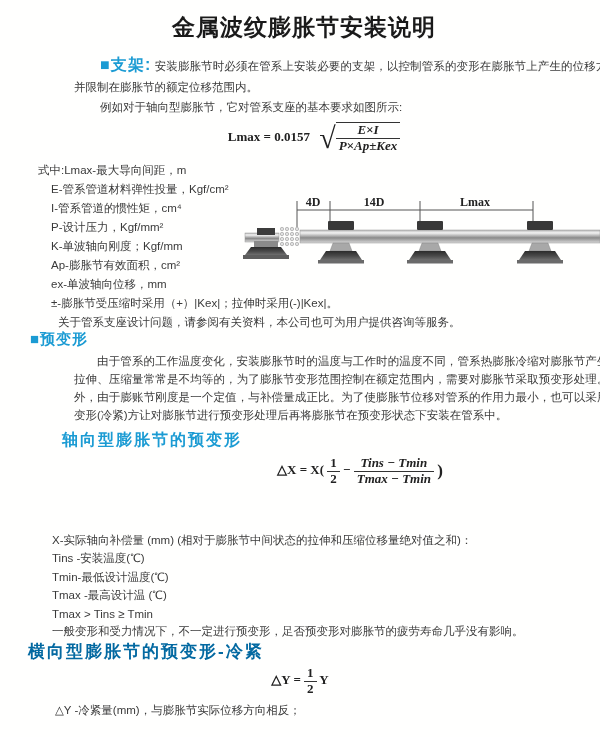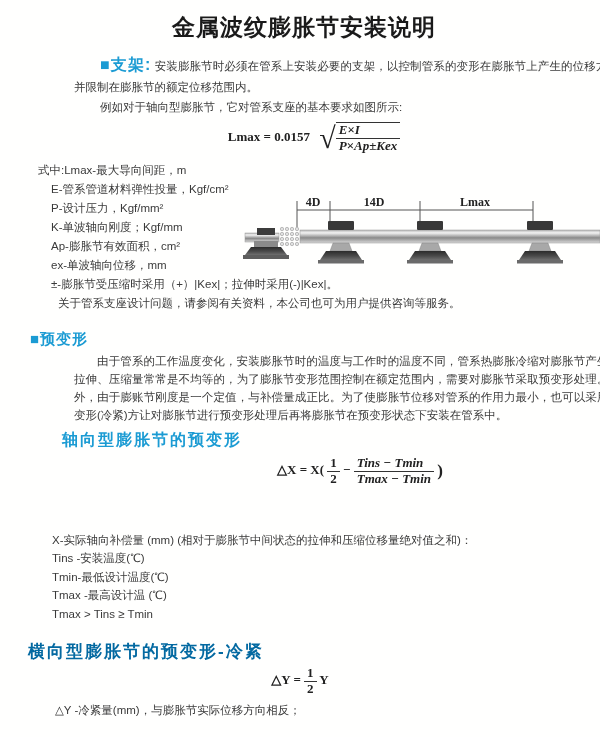--- a/index.html
+++ b/index.html
@@ -35,21 +35,21 @@
   .ind-b{margin-left:21px;}
   .ind-c{margin-left:28px;}
   
   .formula{
     font-family:"Liberation Serif",serif;
     font-size:13px;font-weight:bold;color:#222;
     text-align:center;width:600px;left:0;
   }
   .formula .frac{
     display:inline-block;vertical-align:middle;
-    text-align:left;line-height:1.15;
+    text-align:center;line-height:1.15;
   }
   .formula .frac .num{display:block;padding:0 3px;}
   .formula .frac .den{display:block;padding:0 3px;border-top:1px solid #333;}
   .sqrt-sym{
     font-size:30px;font-weight:normal;
     vertical-align:middle;line-height:0;margin-left:6px;
   }
   .rooted{border-top:1.4px solid #333;}
   .f-ital{font-style:italic;}
   .paren{font-size:17px;vertical-align:middle;}
@@ -82,20 +82,21 @@
   <div class="abs body-text" style="top:97px;left:30px;width:545px;text-indent:26px;">例如对于轴向型膨胀节，它对管系支座的基本要求如图所示:</div>
 
   <div class="abs formula" style="top:122px;padding-left:14px;">
     <span>Lmax = 0.0157</span>
     <span class="sqrt-sym">√</span><span class="frac rooted f-ital"><span class="num">E×I</span><span class="den">P×Ap±Kex</span></span>
   </div>
 
   <div class="abs def-list" style="top:161px;left:30px;width:545px;">
     <div class="ind-a">式中:Lmax-最大导向间距，m</div>
     <div class="ind-b">E-管系管道材料弹性投量，Kgf/cm²</div>
+    <div class="ind-b">I-管系管道的惯性矩，cm⁴</div>
     <div class="ind-b">P-设计压力，Kgf/mm²</div>
     <div class="ind-b">K-单波轴向刚度；Kgf/mm</div>
     <div class="ind-b">Ap-膨胀节有效面积，cm²</div>
     <div class="ind-b">ex-单波轴向位移，mm</div>
     <div class="ind-b">±-膨胀节受压缩时采用（+）|Kex|；拉伸时采用(-)|Kex|。</div>
     <div class="ind-c">关于管系支座设计问题，请参阅有关资料，本公司也可为用户提供咨询等服务。</div>
   </div>
 
   <svg class="abs" style="top:193px;left:243px;" width="357" height="95" viewBox="0 0 357 95">
     <defs>
@@ -187,20 +188,21 @@
 
   <div class="abs def-list" style="top:531px;left:52px;width:530px;">X-实际轴向补偿量 (mm) (相对于膨胀节中间状态的拉伸和压缩位移量绝对值之和)：</div>
 
   <div class="abs temp-list" style="top:549px;left:52px;">
     <div>Tins -安装温度(℃)</div>
     <div>Tmin-最低设计温度(℃)</div>
     <div>Tmax -最高设计温 (℃)</div>
     <div>Tmax &gt; Tins ≥ Tmin</div>
   </div>
 
+  <div class="abs def-list" style="top:622px;left:52px;width:530px;">一般变形和受力情况下，不一定进行预变形，足否预变形对膨胀节的疲劳寿命几乎没有影响。</div>
 
   <div class="abs sub-heading" style="top:640px;left:28px;font-size:17px;color:#0369a1;">横向型膨胀节的预变形-冷紧</div>
 
   <div class="abs formula" style="top:666px;">
     <span>△Y =</span>
     <span class="frac"><span class="num">1</span><span class="den">2</span></span>
     <span>Y</span>
   </div>
 
   <div class="abs def-list" style="top:701px;left:55px;width:520px;">△Y -冷紧量(mm)，与膨胀节实际位移方向相反；</div>

